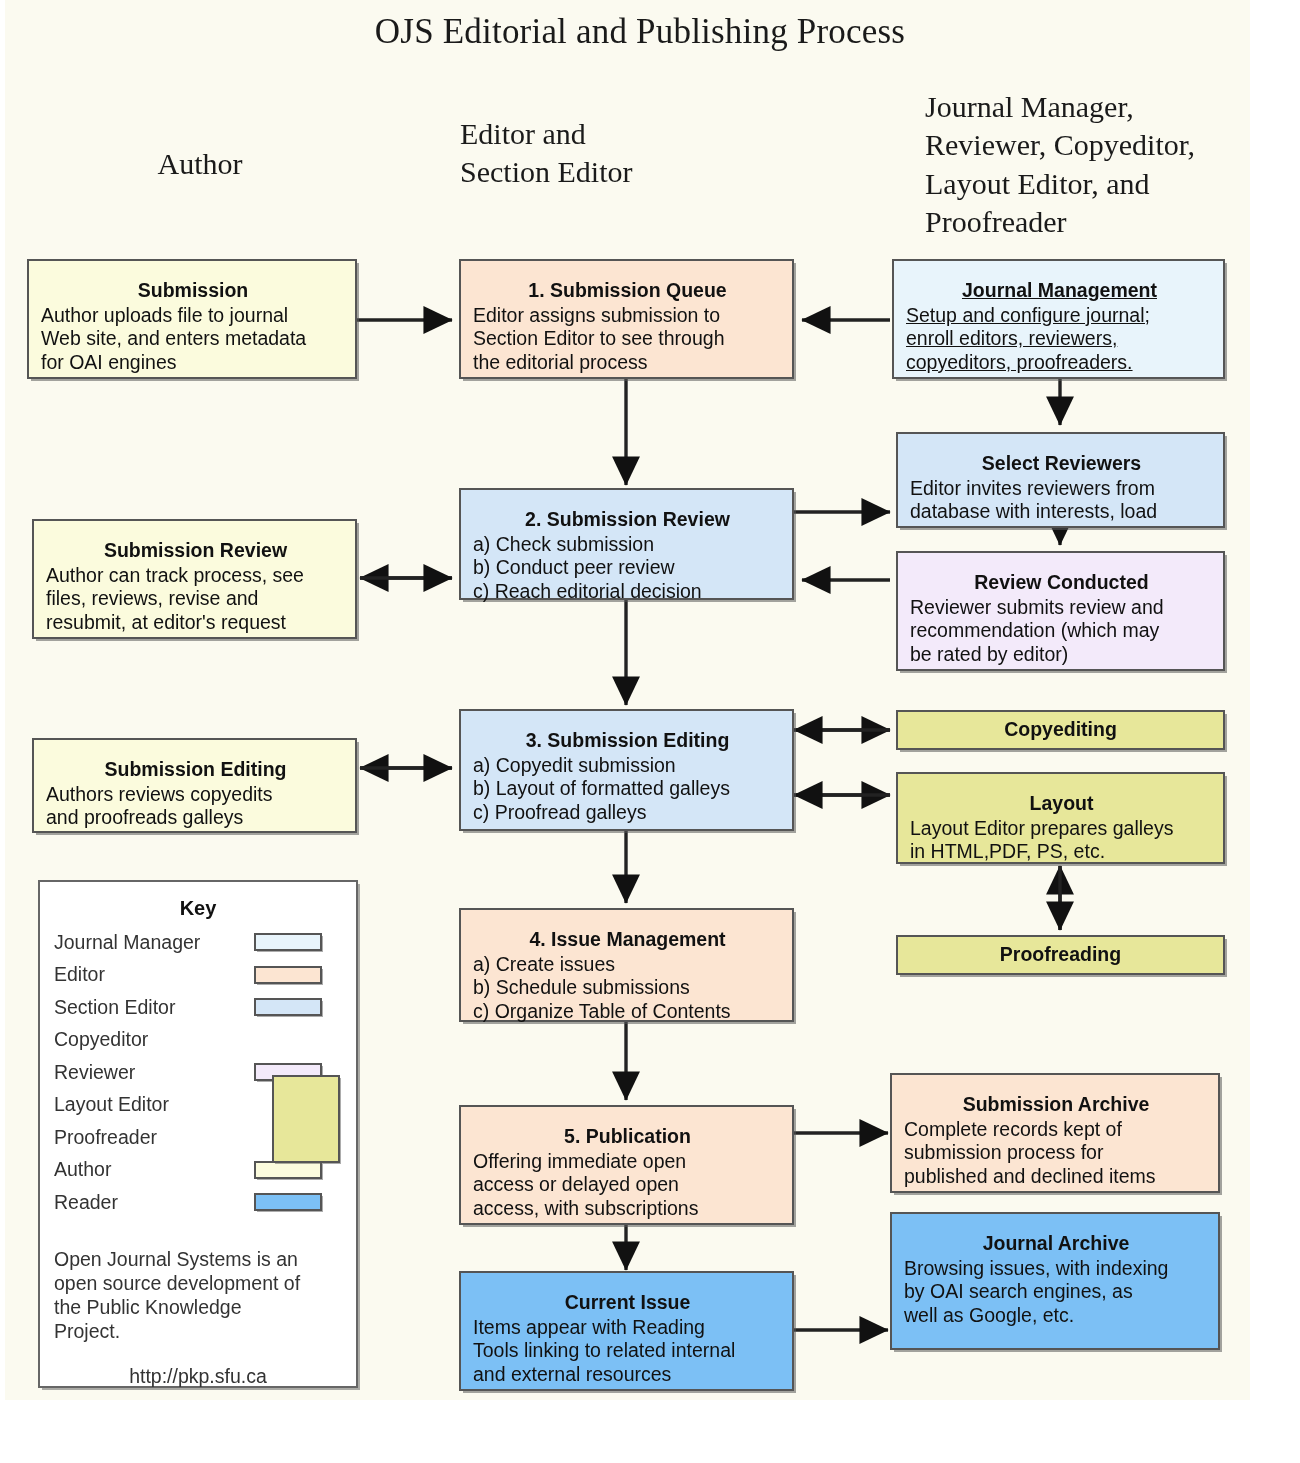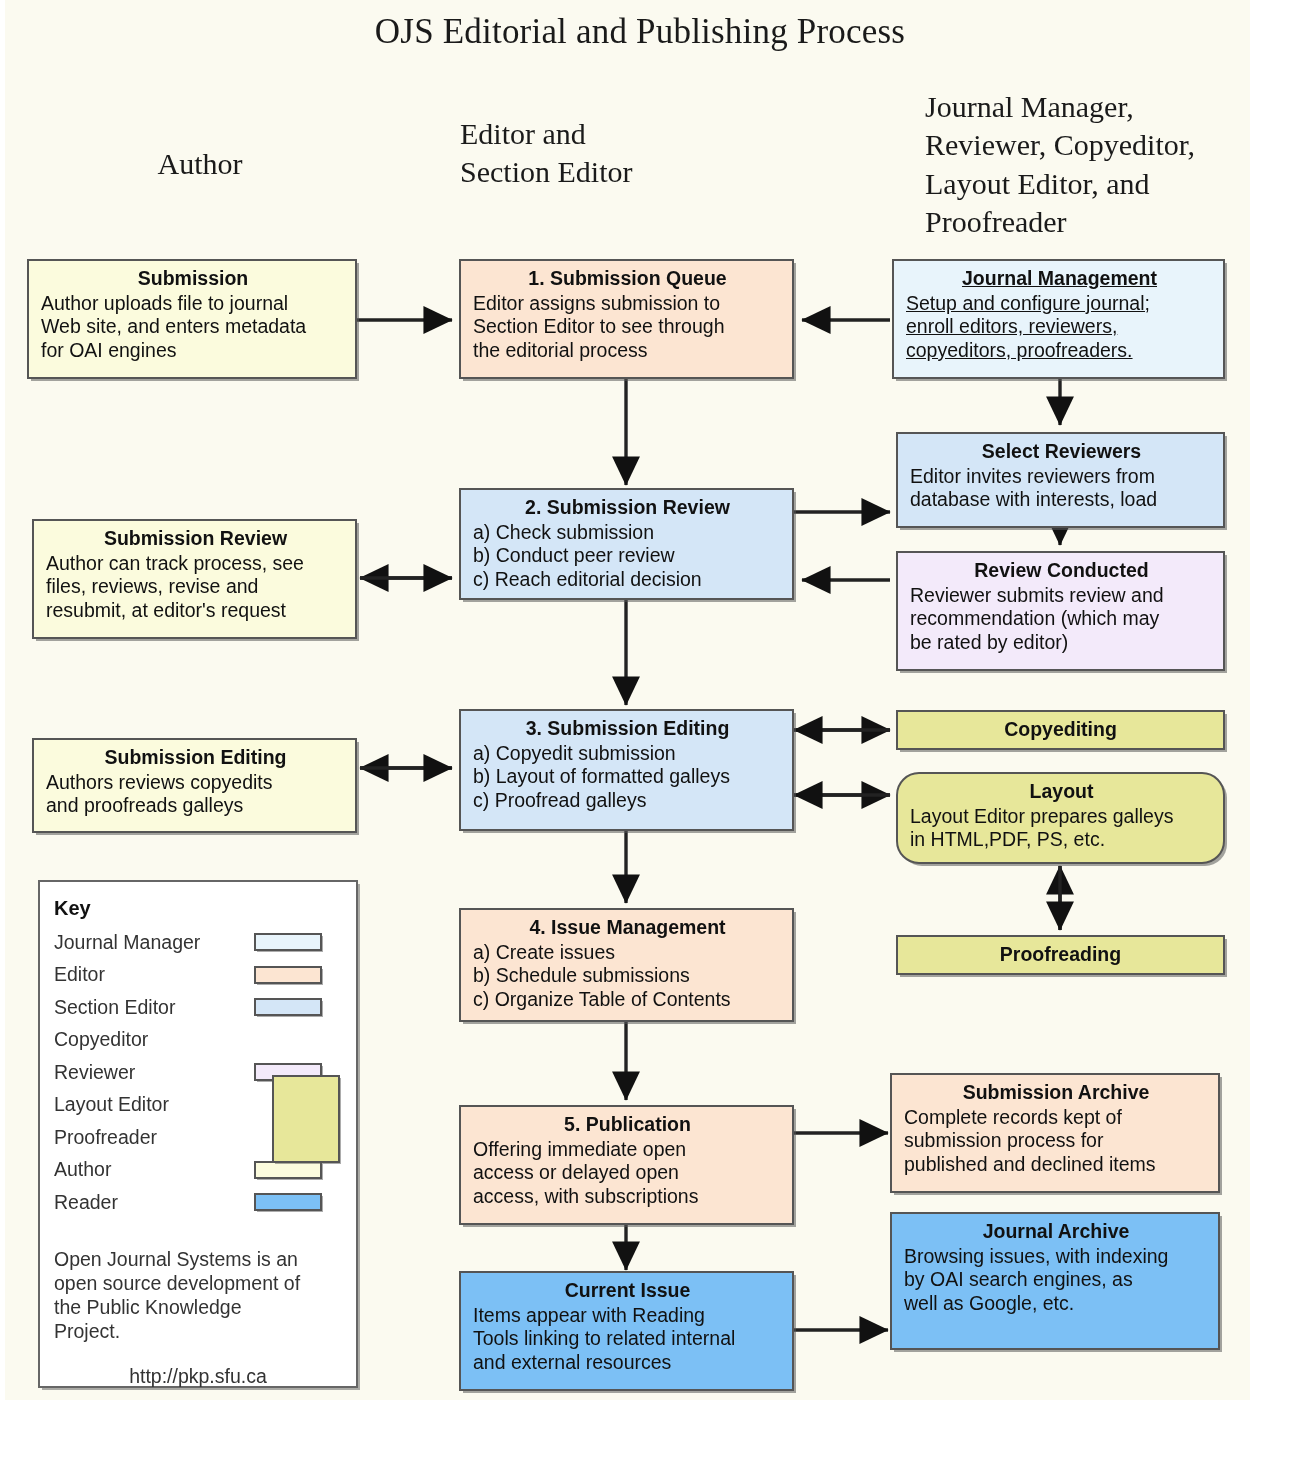--- a/index.html
+++ b/index.html
@@ -45,21 +45,21 @@
   .lane-author  { left: 60px;  top: 145px; width: 280px; text-align: center; }
   .lane-editor  { left: 460px; top: 115px; width: 340px; }
   .lane-others  { left: 925px; top: 88px;  width: 330px; text-align: left; }
 
   
   .box {
     position: absolute;
     box-sizing: border-box;
     border: 2px solid #555;
     box-shadow: 3px 3px 0 -1px rgba(90,90,90,.55);
-    padding: 6px 10px 8px 12px;
+    padding: 18px 10px 8px 12px;
     font-size: 19.5px;
     line-height: 1.215;
     color: #111;
   }
   .box .bt {
     display: block;
     font-weight: bold;
     text-align: center;
     margin-bottom: 1px;
     white-space: nowrap;
@@ -82,21 +82,21 @@
     position: absolute;
     left: 38px; top: 880px;
     width: 320px; height: 508px;
     box-sizing: border-box;
     background: #ffffff;
     border: 2px solid #666;
     box-shadow: 3px 3px 0 -1px rgba(90,90,90,.5);
     padding: 10px 14px;
   }
   .key-title {
-    text-align: left;
+    text-align: center;
     font-weight: bold;
     font-size: 20px;
     color: #111;
     margin: 5px 0 6px 0;
   }
   .key-row {
     display: flex;
     align-items: center;
     height: 32.5px;
     font-size: 19.5px;
@@ -267,21 +267,21 @@
   <div class="box c-author" style="left:32px; top:714px; width:325px; height:95px;margin-top:24px;">
     <span class="bt">Submission Editing</span>
     <span class="bl">Authors reviews copyedits</span>
     <span class="bl">and proofreads galleys</span>
   </div>
 
   <div class="box c-yellow centered" style="left:896px; top:710px; width:329px; height:40px;">
     <span class="bt">Copyediting</span>
   </div>
 
-  <div class="box c-yellow" style="left:896px; top:772px; width:329px; height:92px;border-radius:23px;">
+  <div class="box c-yellow" style="left:896px; top:772px; width:329px; height:92px;">
     <span class="bt">Layout</span>
     <span class="bl">Layout Editor prepares galleys</span>
     <span class="bl">in HTML,PDF, PS, etc.</span>
   </div>
 
   <div class="box c-yellow centered" style="left:896px; top:935px; width:329px; height:40px;">
     <span class="bt">Proofreading</span>
   </div>
 
   <div class="box c-editor" style="left:459px; top:908px; width:335px; height:114px;">

